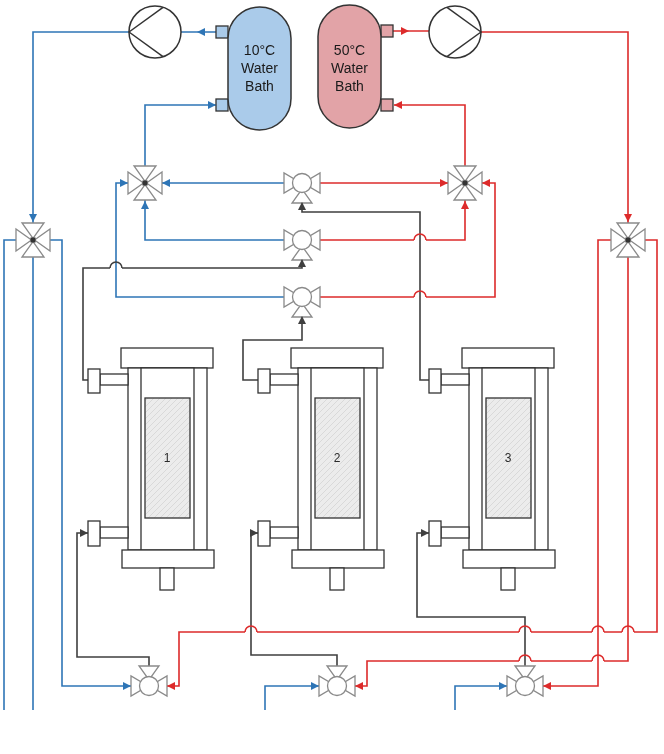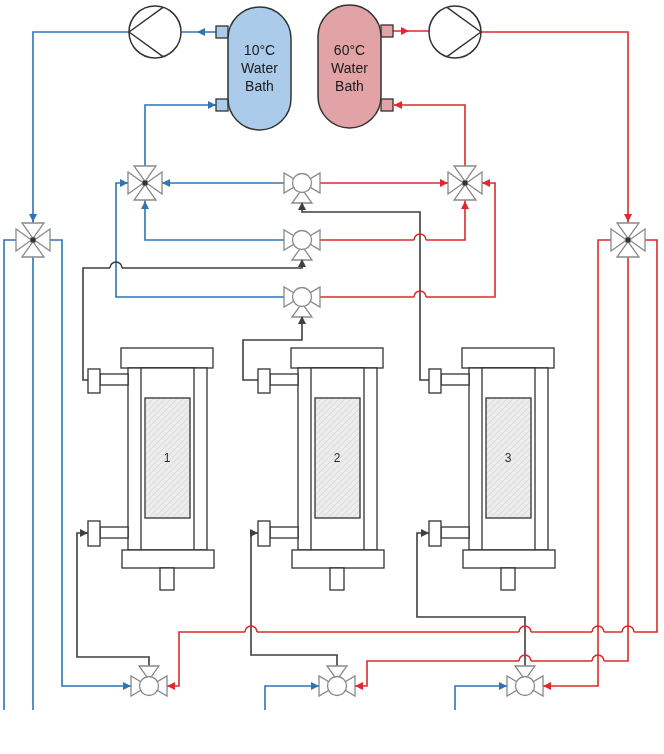--- a/index.html
+++ b/index.html
@@ -242,21 +242,21 @@
       <polygon points="258,533 250,529 250,537" fill="#3f3f3f"></polygon>
       <polygon points="429,533 421,529 421,537" fill="#3f3f3f"></polygon>
     </svg>
 
   <div class="bath-label bath-label-cold">
     <span>10°C</span>
     <span>Water</span>
     <span>Bath</span>
   </div>
   <div class="bath-label bath-label-hot">
-    <span>60°C</span>
+    <span>50°C</span>
     <span>Water</span>
     <span>Bath</span>
   </div>
 
   <div class="col-label col-label-1">1</div>
   <div class="col-label col-label-2">2</div>
   <div class="col-label col-label-3">3</div>
 </div>
 
 </body></html>

